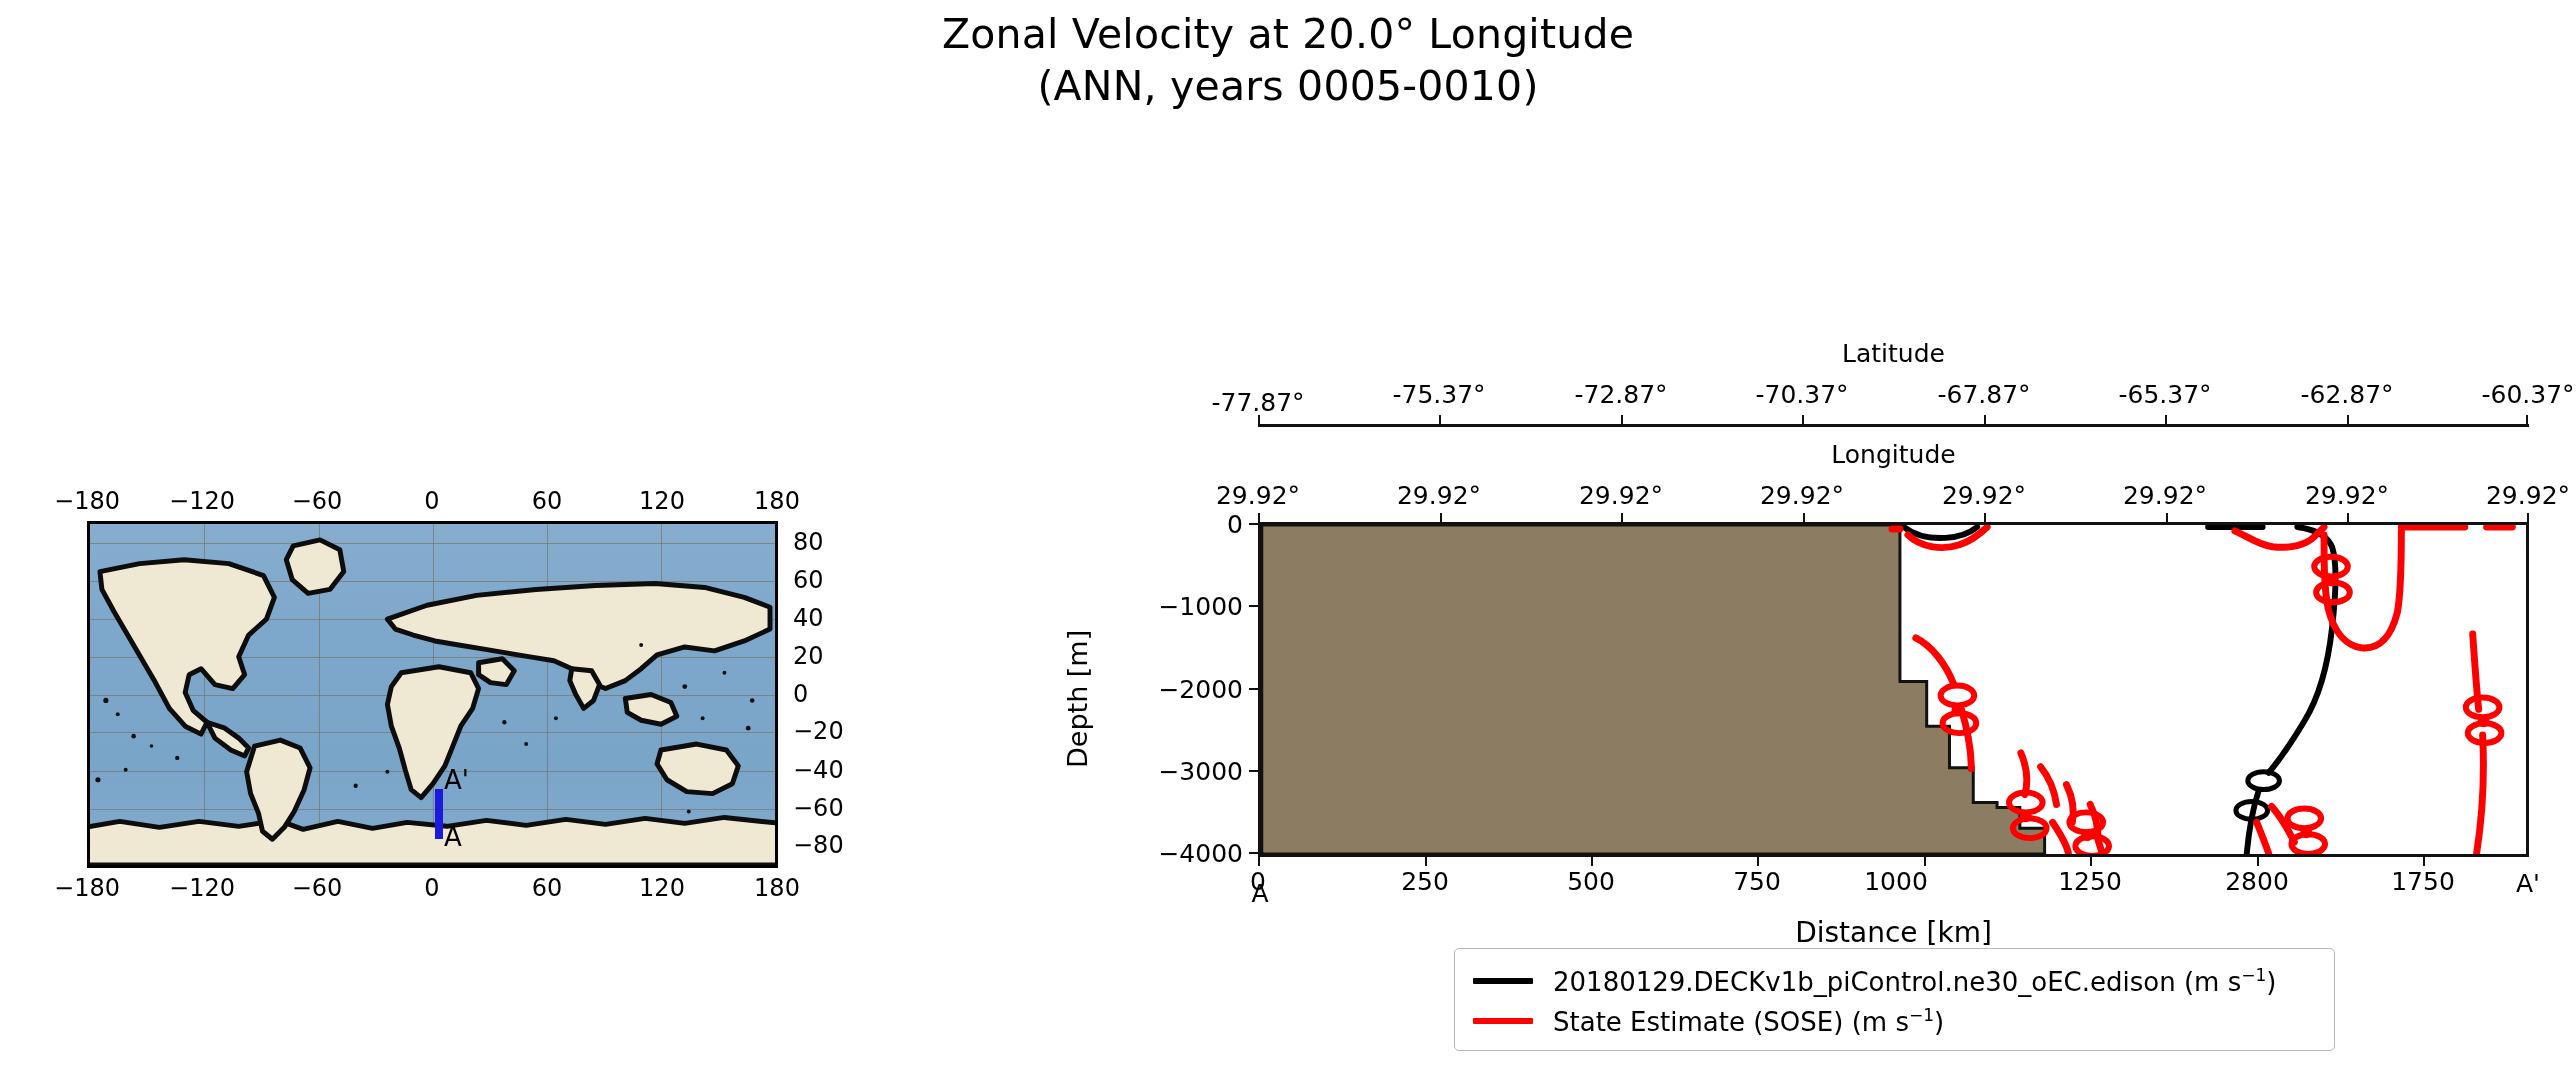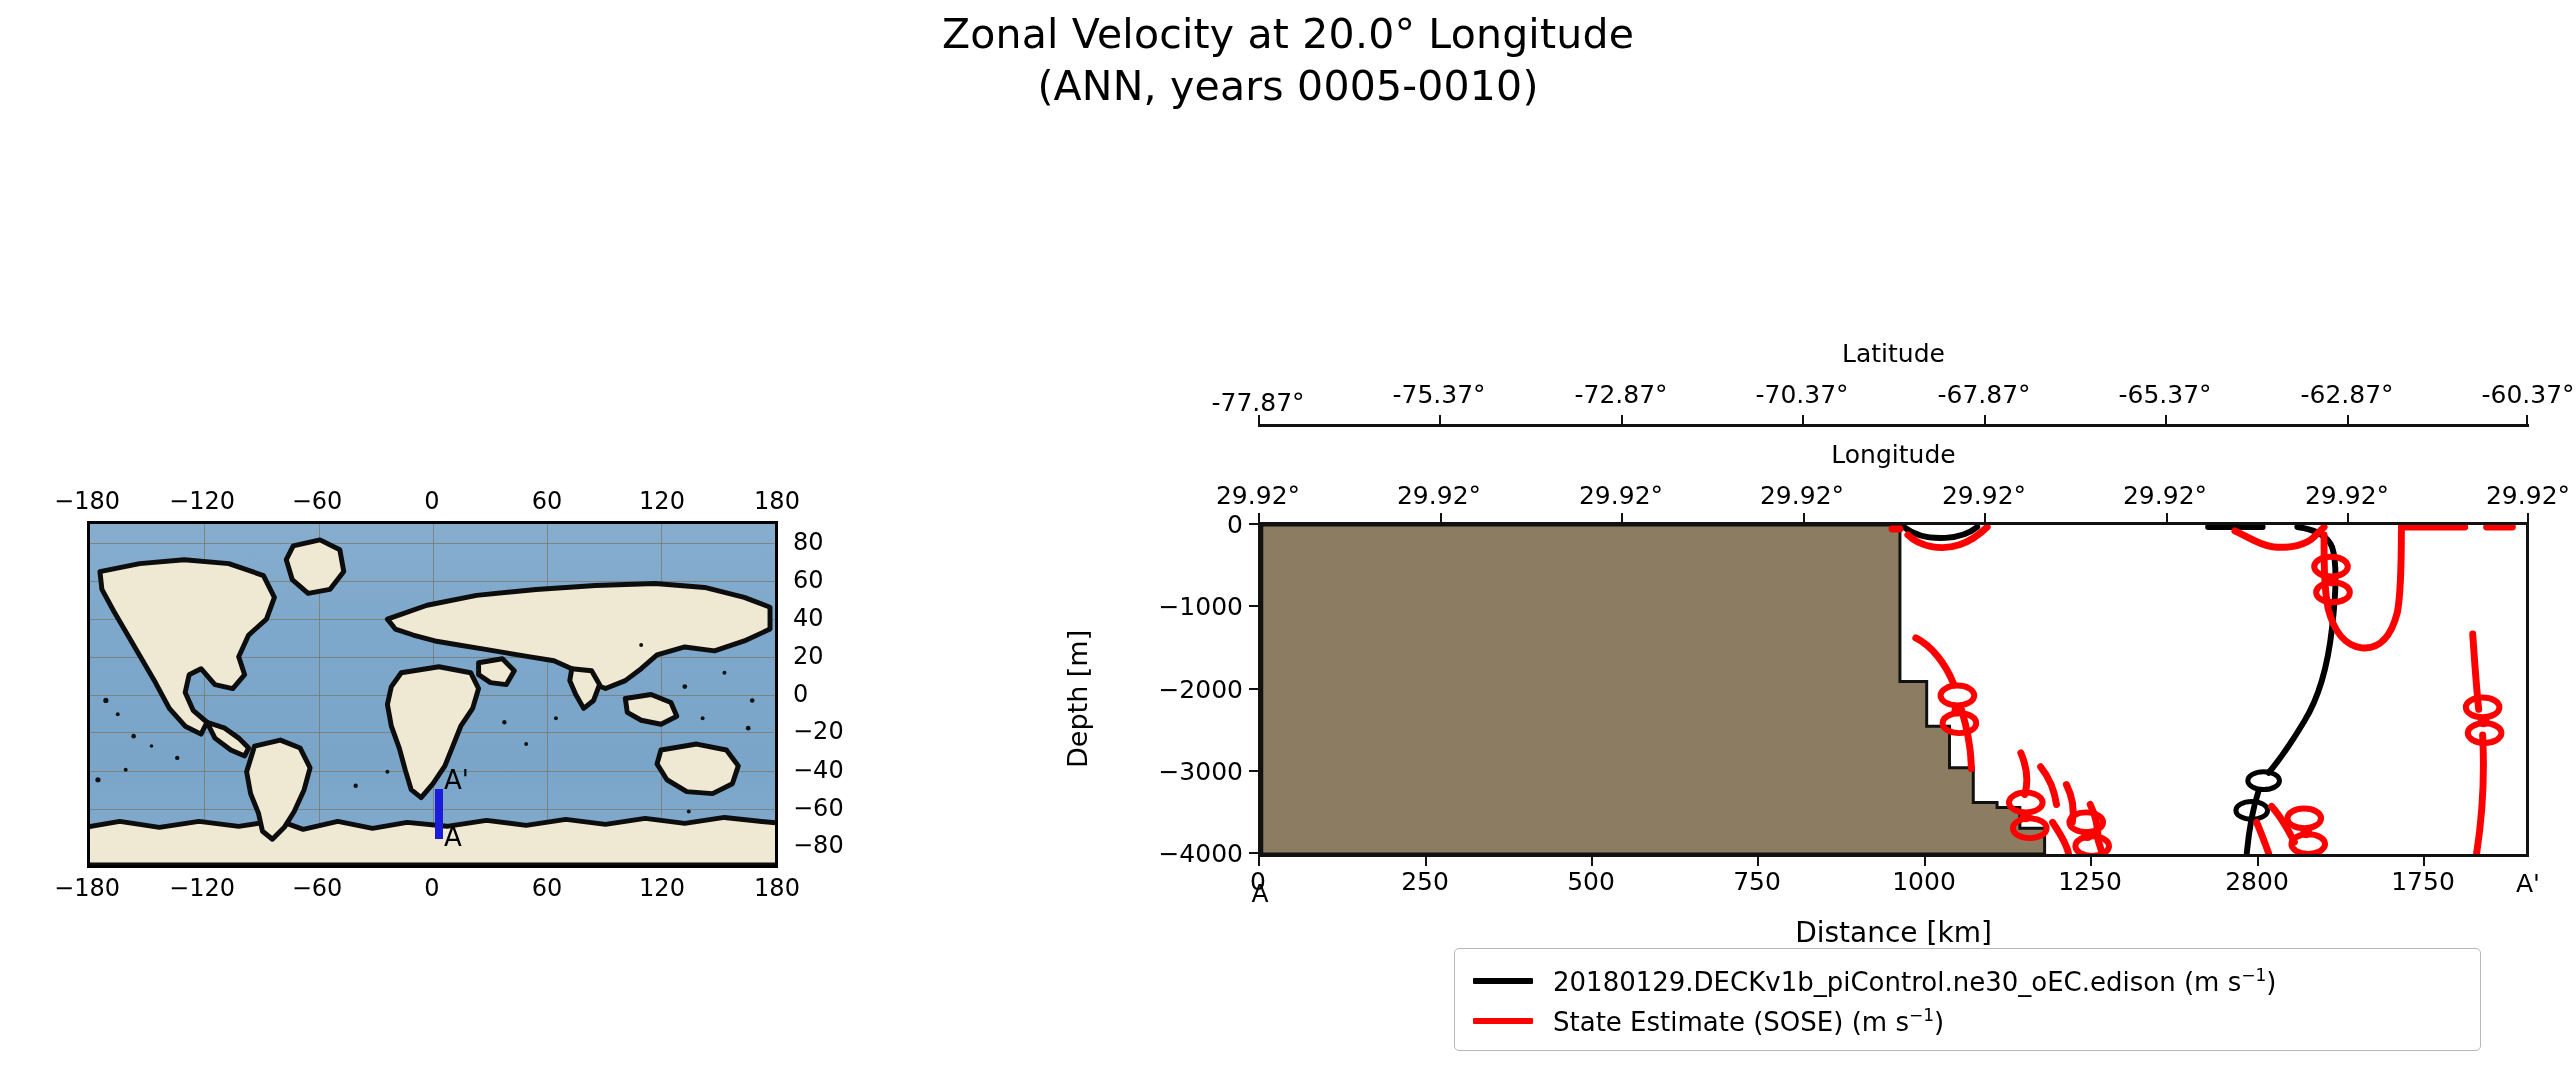--- a/index.html
+++ b/index.html
@@ -55,21 +55,21 @@
 
   
   .sec-axis-title{position:absolute;font-size:25px;line-height:1;width:1271px;
                   text-align:center;white-space:nowrap;}
   .sec-tick-label{position:absolute;font-size:25px;line-height:1;
                   transform:translateX(-50%);white-space:nowrap;}
   #lat-axis-line{position:absolute;height:3px;background:#111;}
   .lat-axis-tick{position:absolute;width:2px;height:10px;background:#111;}
 
   
-  #legend{position:absolute;left:1454px;top:948px;width:1027px;height:103px;
+  #legend{position:absolute;left:1454px;top:948px;width:881px;height:103px;
           border:1.5px solid #b8b8b8;border-radius:5px;background:#fff;
           box-sizing:border-box;padding:12px 18px;}
   .legend-row{display:flex;align-items:center;height:40px;}
   .legend-swatch{width:60px;height:6px;margin-right:20px;flex:none;border-radius:1px;}
   .legend-text{font-size:26px;line-height:1;white-space:nowrap;}
   .legend-text sup{font-size:17px;}
 </style>
 </head>
 <body>
 
@@ -308,21 +308,21 @@
       <div class="xs-tick-b" style="left:499px;"></div>
       <div class="xs-tick-b" style="left:666px;"></div>
       <div class="xs-tick-b" style="left:832px;"></div>
       <div class="xs-tick-b" style="left:999px;"></div>
       <div class="xs-tick-b" style="left:1165px;"></div>
     </div>
     <div class="xs-xlabel" style="left:0px;top:347px;">0</div>
     <div class="xs-xlabel" style="left:167px;top:347px;">250</div>
     <div class="xs-xlabel" style="left:333px;top:347px;">500</div>
     <div class="xs-xlabel" style="left:499px;top:347px;">750</div>
-    <div class="xs-xlabel" style="left:666px;top:347px;">1000</div>
+    <div class="xs-xlabel" style="left:638px;top:347px;">1000</div>
     <div class="xs-xlabel" style="left:832px;top:347px;">1250</div>
     <div class="xs-xlabel" style="left:999px;top:347px;">2800</div>
     <div class="xs-xlabel" style="left:1165px;top:347px;">1750</div>
 
     <div class="xs-xlabel" style="left:2px;top:359px;">A</div>
     <div class="xs-xlabel" style="left:1270px;top:349px;">A'</div>
 
     <div>
       <div class="xs-tick-l" style="top:1px;"></div>
       <div class="xs-tick-l" style="top:83px;"></div>

